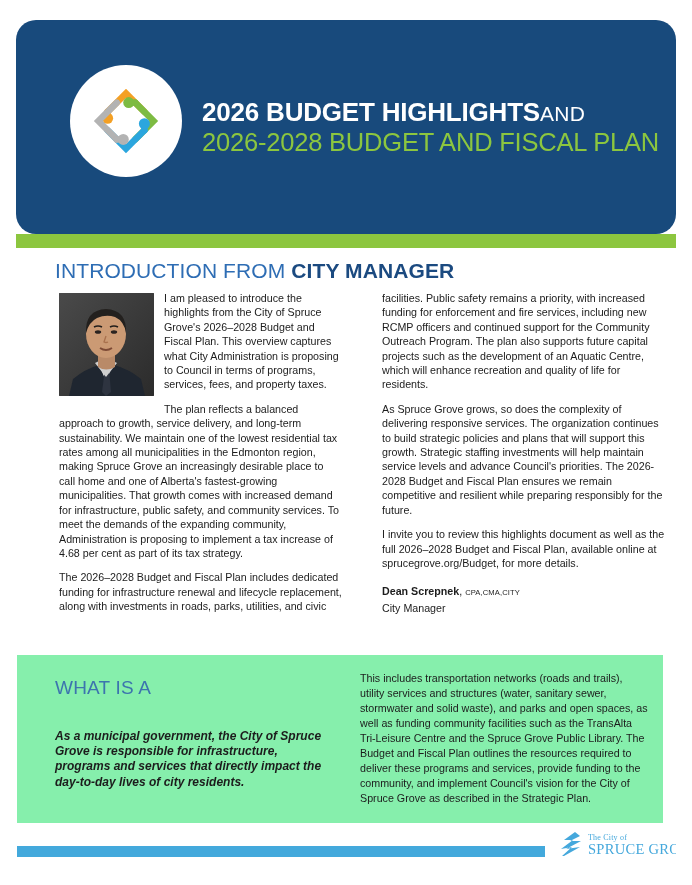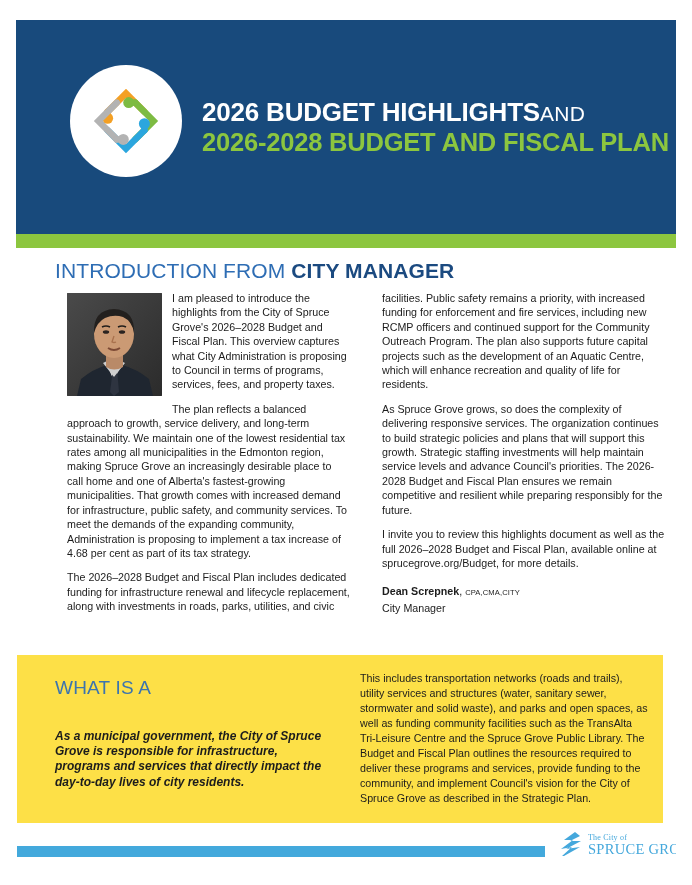--- a/index.html
+++ b/index.html
@@ -17,20 +17,21 @@
   }
 
   
   .header-band {
     position: absolute;
     left: 16px;
     top: 20px;
     width: 660px;
     height: 214px;
     background: #184A7C;
+    border-radius: 20px;
   }
   .logo-circle {
     position: absolute;
     left: 54px;
     top: 45px;
     width: 112px;
     height: 112px;
     background: #ffffff;
     border-radius: 50%;
     display: flex;
@@ -55,21 +56,21 @@
   .title-line1 .and {
     font-weight: 400;
     font-size: 21px;
     letter-spacing: 0.3px;
   }
   .title-line2 {
     font-size: 25.5px;
     line-height: 29px;
     letter-spacing: -0.2px;
     color: #8CC63F;
-    font-weight: 700;
+    font-weight: 400;
     white-space: nowrap;
   }
 
   .green-bar {
     position: absolute;
     left: 16px;
     top: 234px;
     width: 660px;
     height: 14px;
     background: #8CC63F;
@@ -96,21 +97,21 @@
     position: absolute;
     left: 55px;
     top: 291px;
     width: 592px;
   }
   .col {
     position: absolute;
     top: 0;
     width: 283px;
   }
-  .col-left  { left: 12px; }
+  .col-left  { left: 4px; }
   .col-right { left: 308px; margin-left: 19px; }
 
   .headshot {
     float: left;
     width: 95px;
     height: 103px;
     margin: 2px 10px 6px 0;
     border-radius: 1px;
     overflow: hidden;
     background: #3a3a3a;
@@ -136,21 +137,21 @@
   .sig .name { font-weight: 700; }
   .sig .creds { font-size: 7.6px; letter-spacing: 0.1px; }
 
   
   .gray-panel {
     position: absolute;
     left: 17px;
     top: 655px;
     width: 646px;
     height: 168px;
-    background: #fde047;
+    background: #86efac;
   }
   .panel-title {
     position: absolute;
     left: 38px;
     top: 21px;
     width: 300px;
   }
   .panel-title-l1 {
     font-size: 19px;
     line-height: 23px;

